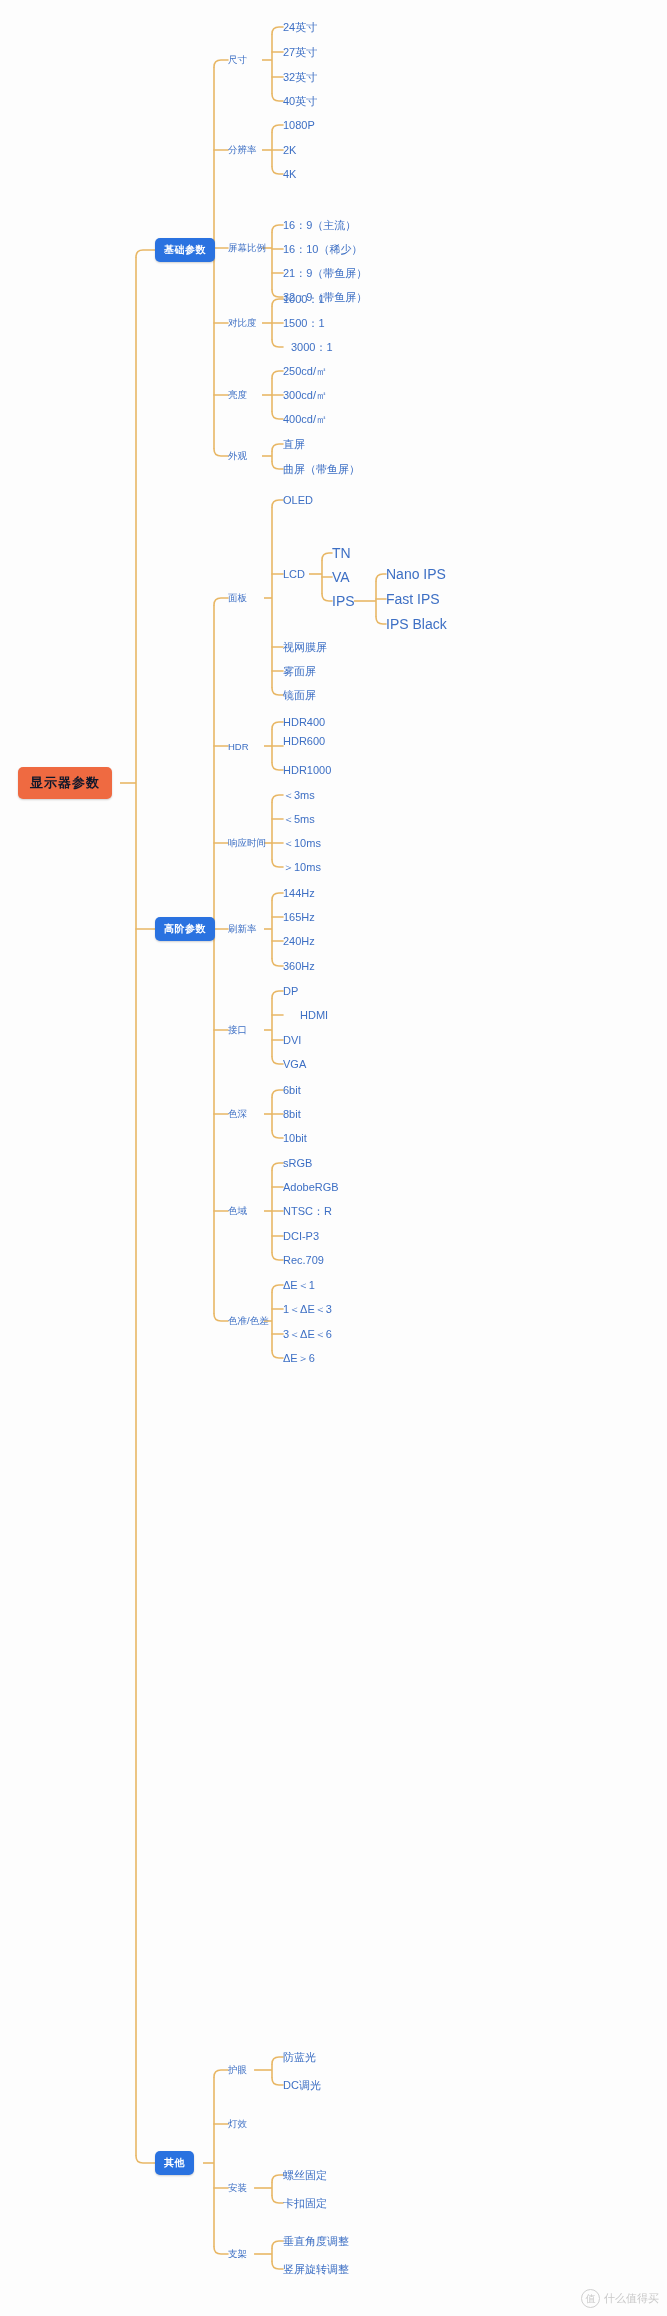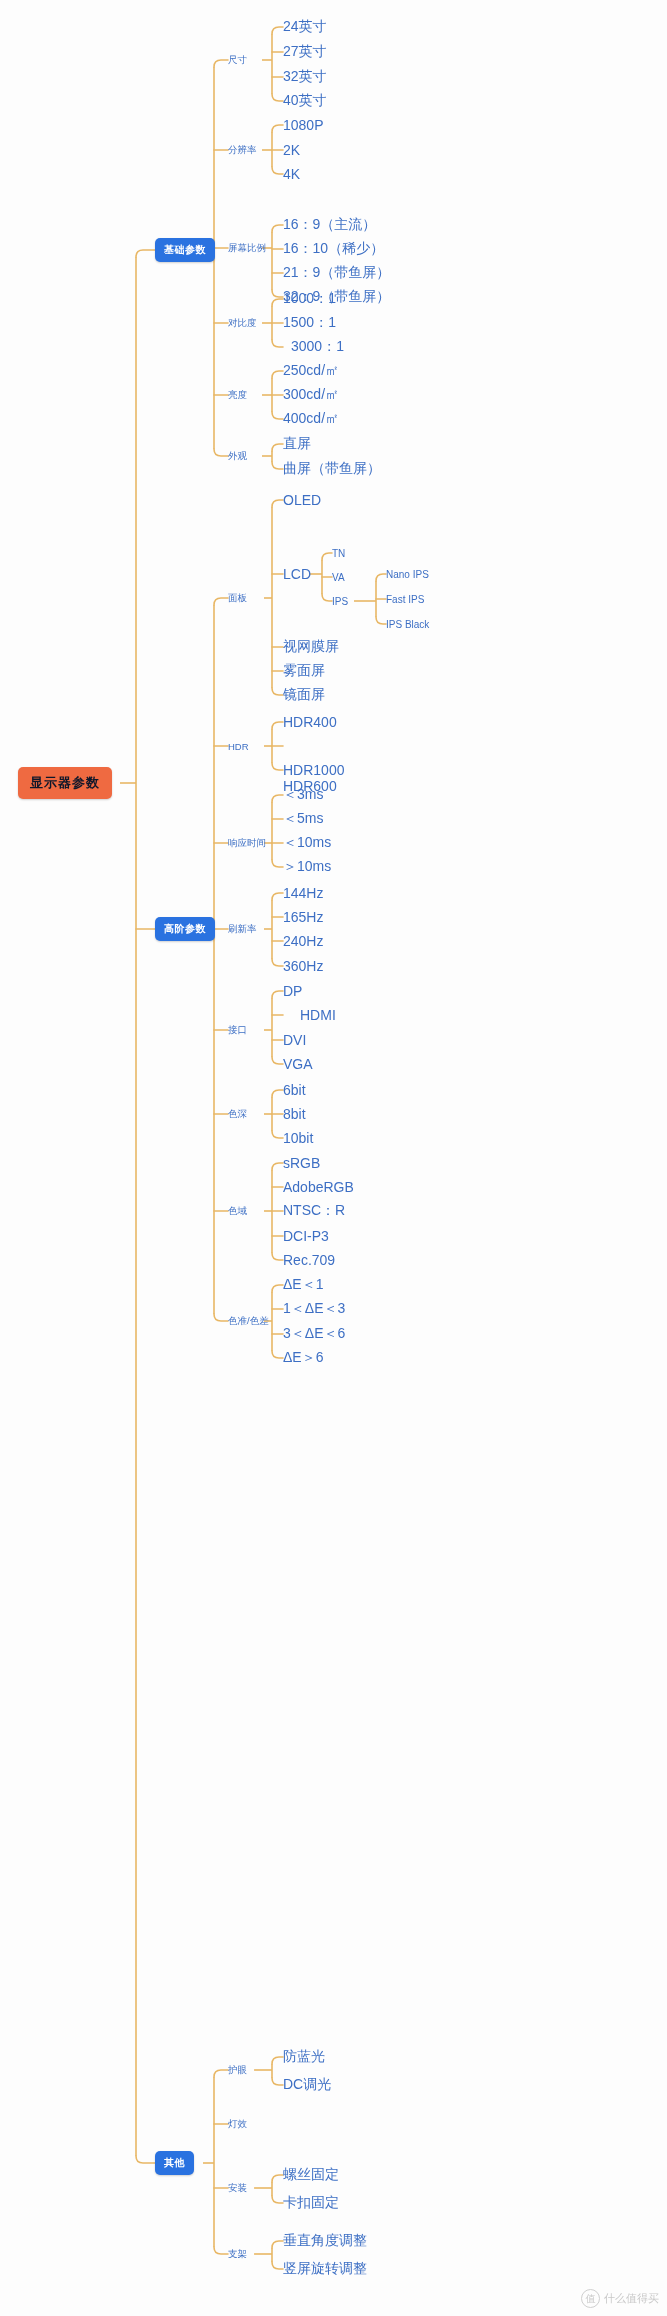--- a/index.html
+++ b/index.html
@@ -32,22 +32,22 @@
     color:#ffffff;
     font-size:10px;
     font-weight:bold;
     padding:5px 9px;
     border-radius:5px;
     letter-spacing:.5px;
     box-shadow:0 1px 2px rgba(0,0,0,.18);
   }
   
   .lvl2{color:#3d6fc4;font-size:9.5px;}
-  .lvl3{color:#3d6fc4;font-size:14px;}
-  .lvl4{color:#3d6fc4;font-size:10px;}
+  .lvl3{color:#3d6fc4;font-size:11px;}
+  .lvl4{color:#3d6fc4;font-size:14px;}
 
   .wm{
     position:absolute;right:8px;bottom:8px;
     display:flex;align-items:center;gap:4px;
     color:#c9c9c9;font-size:11px;
   }
   .wm-circle{
     width:17px;height:17px;border-radius:50%;
     border:1.3px solid #cfcfcf;
     display:flex;align-items:center;justify-content:center;
@@ -227,21 +227,21 @@
       <div class="node lvl4" style="left: 332px; top: 577px;">VA</div>
       <div class="node lvl4" style="left: 332px; top: 601px;">IPS</div>
       <div class="node lvl4" style="left: 386px; top: 574px;">Nano IPS</div>
       <div class="node lvl4" style="left: 386px; top: 599px;">Fast IPS</div>
       <div class="node lvl4" style="left: 386px; top: 624px;">IPS Black</div>
       <div class="node lvl3" style="left: 283px; top: 647px;">视网膜屏</div>
       <div class="node lvl3" style="left: 283px; top: 671px;">雾面屏</div>
       <div class="node lvl3" style="left: 283px; top: 695px;">镜面屏</div>
       <div class="node lvl2" style="left: 228px; top: 746px;">HDR</div>
       <div class="node lvl3" style="left: 283px; top: 722px;">HDR400</div>
-      <div class="node lvl3" style="left: 283px; top: 786px;">HDR600</div>
+      <div class="node lvl3" style="left: 283px; top: 741px;">HDR600</div>
       <div class="node lvl3" style="left: 283px; top: 770px;">HDR1000</div>
       <div class="node lvl2" style="left: 228px; top: 843px;">响应时间</div>
       <div class="node lvl3" style="left: 283px; top: 795px;">＜3ms</div>
       <div class="node lvl3" style="left: 283px; top: 819px;">＜5ms</div>
       <div class="node lvl3" style="left: 283px; top: 843px;">＜10ms</div>
       <div class="node lvl3" style="left: 283px; top: 867px;">＞10ms</div>
       <div class="node lvl2" style="left: 228px; top: 929px;">刷新率</div>
       <div class="node lvl3" style="left: 283px; top: 893px;">144Hz</div>
       <div class="node lvl3" style="left: 283px; top: 917px;">165Hz</div>
       <div class="node lvl3" style="left: 283px; top: 941px;">240Hz</div>

